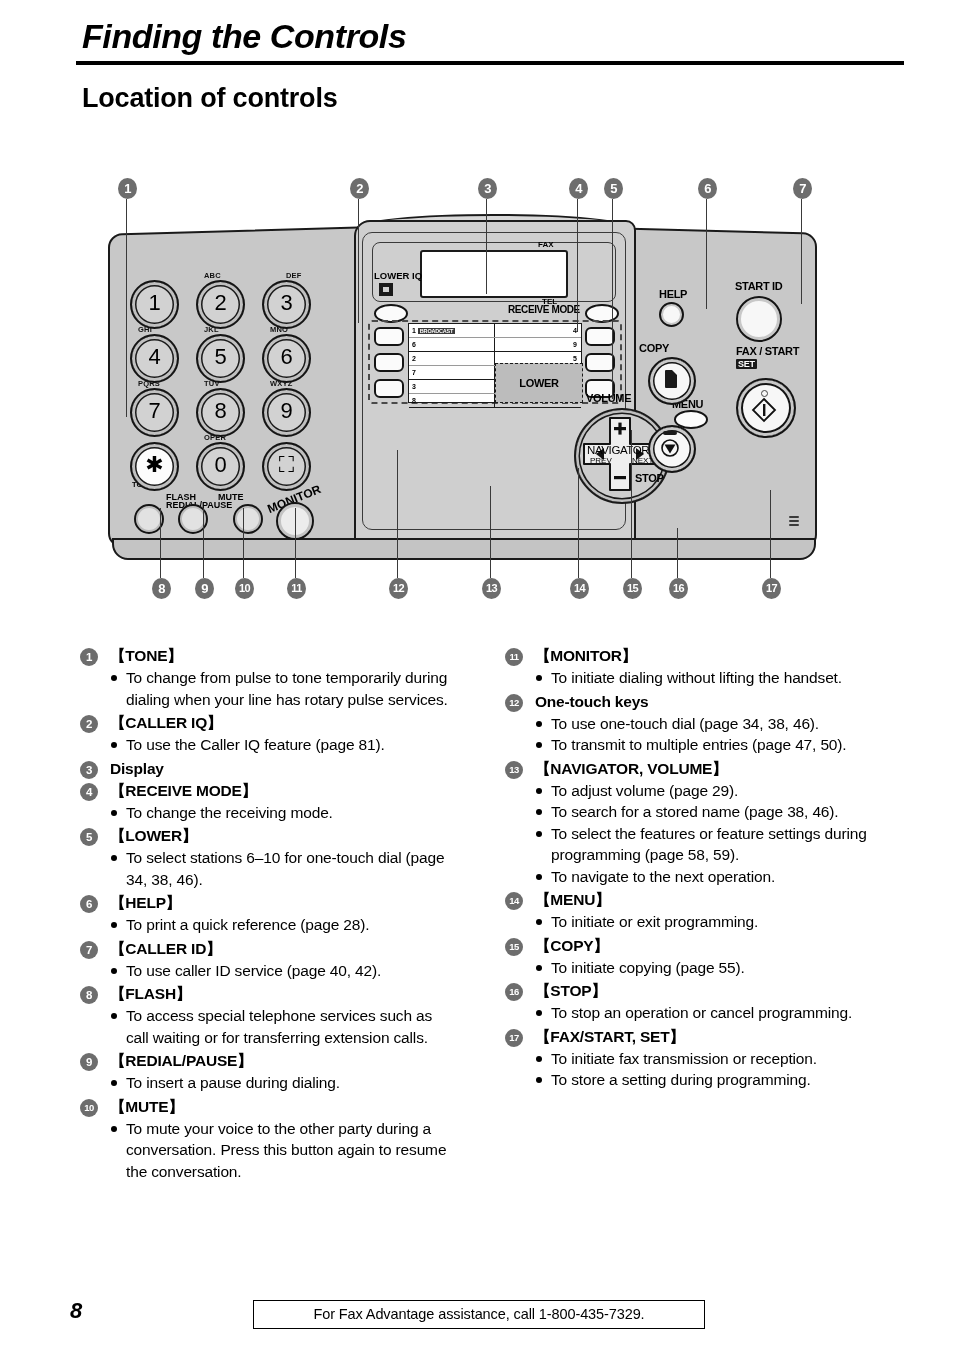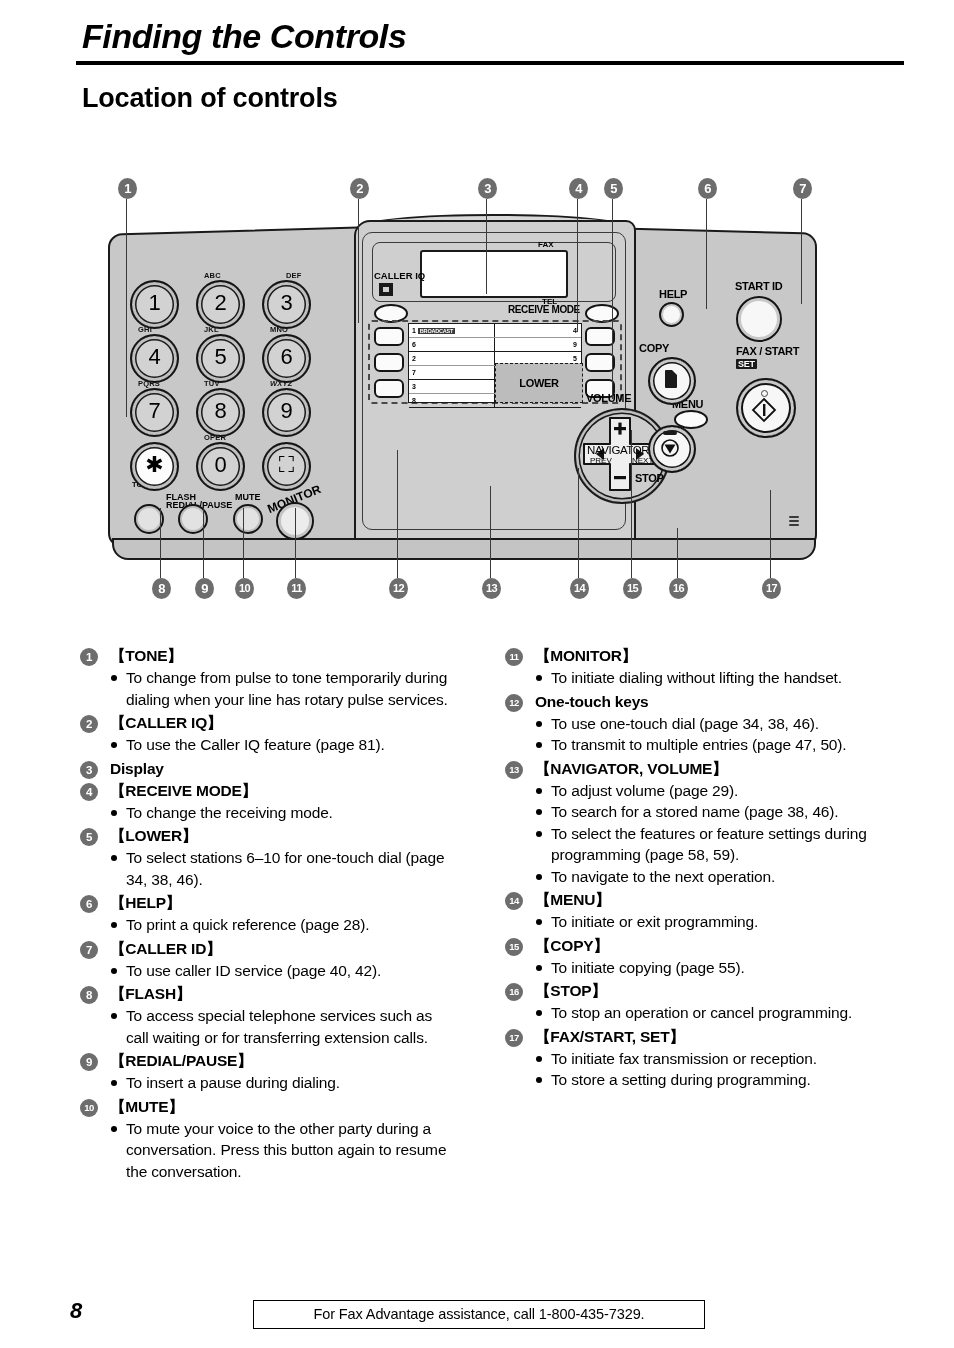--- a/index.html
+++ b/index.html
@@ -556,46 +556,46 @@
         <div class="keyletters" style="left: 8px; top: 53px;">GHI</div>
         <div class="dialkey" style="left: 0px; top: 62px;">4</div>
         <div class="keyletters" style="left: 74px; top: 53px;">JKL</div>
         <div class="dialkey" style="left: 66px; top: 62px;">5</div>
         <div class="keyletters" style="left: 140px; top: 53px;">MNO</div>
         <div class="dialkey" style="left: 132px; top: 62px;">6</div>
         <div class="keyletters" style="left: 8px; top: 107px;">PQRS</div>
         <div class="dialkey" style="left: 0px; top: 116px;">7</div>
         <div class="keyletters" style="left: 74px; top: 107px;">TUV</div>
         <div class="dialkey" style="left: 66px; top: 116px;">8</div>
-        <div class="keyletters" style="left: 140px; top: 107px; font-style: italic;">WXYZ</div>
+        <div class="keyletters" style="left: 140px; top: 107px;">WXYZ</div>
         <div class="dialkey" style="left: 132px; top: 116px;">9</div>
         <div class="dialkey star" style="left: 0px; top: 170px;">✱</div>
         <div class="keyletters" style="left: 74px; top: 161px;">OPER</div>
         <div class="dialkey" style="left: 66px; top: 170px;">0</div>
         <div class="dialkey" style="left: 132px; top: 170px;">⛶</div>
       </div>
     <div class="tone-label" style="left:24px; top:260px;">TONE</div>
 
     <div class="fnlabel" style="left:24px; top:272px;padding-left:34px;">FLASH</div>
     <div class="fnkey" style="left:26px; top:284px;"></div>
 
     <div class="fnlabel" style="left:58px; top:280px;">REDIAL/PAUSE</div>
     <div class="fnkey" style="left:70px; top:284px;"></div>
 
-    <div class="fnlabel" style="left:127px; top:272px;">MUTE</div>
+    <div class="fnlabel" style="left:110px; top:272px;">MUTE</div>
     <div class="fnkey" style="left:125px; top:284px;"></div>
 
     <div class="monitor-label" style="left:158px; top:272px;">MONITOR</div>
     <div class="monitor-key" style="left:168px; top:282px;"></div>
 
     <div class="lcd-bezel"></div>
     <div class="lcd-screen"></div>
     <div class="lbl-fax">FAX</div>
     <div class="lbl-tel">TEL</div>
-    <div class="lbl-calleriq">CALLER IQ</div>
+    <div class="lbl-calleriq">LOWER IQ</div>
     <div class="calleriq-led">
         <i></i>
       </div>
     <div class="oval-btn" style="left:266px; top:84px;"></div>
     <div class="lbl-receive-mode">RECEIVE MODE</div>
     <div class="oval-btn" style="left:477px; top:84px;"></div>
 
     <div class="onetouch-frame"></div>
     <div class="sq-btn" style="left:266px; top:107px;"></div>
     <div class="sq-btn" style="left:266px; top:133px;"></div>

